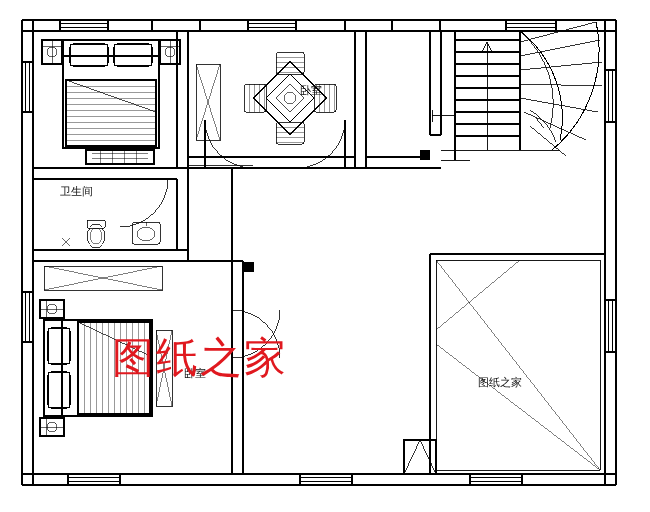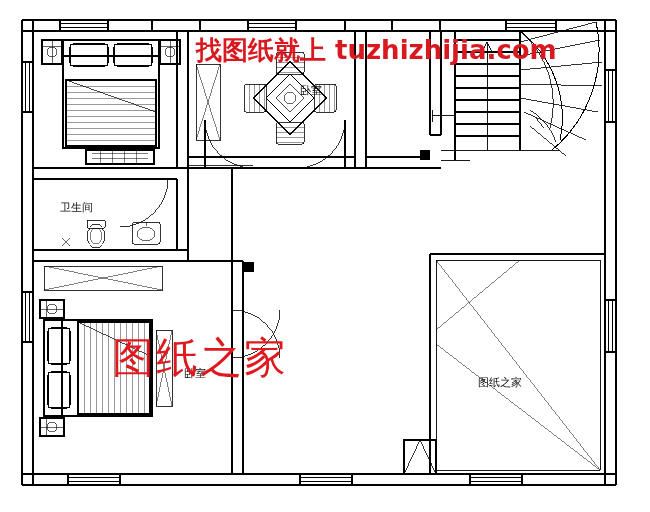--- a/index.html
+++ b/index.html
@@ -223,20 +223,19 @@
     <path d="M436 260 L600 470" stroke-width="0.5"></path>
     <path d="M436 330 L520 260" stroke-width="0.5"></path>
     <path d="M436 344 L600 470" stroke-width="0.5"></path>
 
     <rect x="244" y="262" width="10" height="10" fill="#000" stroke="none"></rect>
     <rect x="420" y="150" width="10" height="10" fill="#000" stroke="none"></rect>
   </g>
 </svg>
 
 <div class="rlabel" style="left:300px;top:83px;">卧室</div>
-<div class="rlabel" style="left:60px;top:200px;">卫生间</div>
+<div class="rlabel" style="left:60px;top:184px;">卫生间</div>
 <div class="rlabel" style="left:184px;top:366px;">卧室</div>
 <div class="rlabel" style="left:478px;top:375px;">图纸之家</div>
 
-<div class="wm wm-top">找图纸就上 tuzhizhijia.com</div>
 <div class="wm wm-mid">图纸之家</div>
 
 </div>
 
 </body></html>

